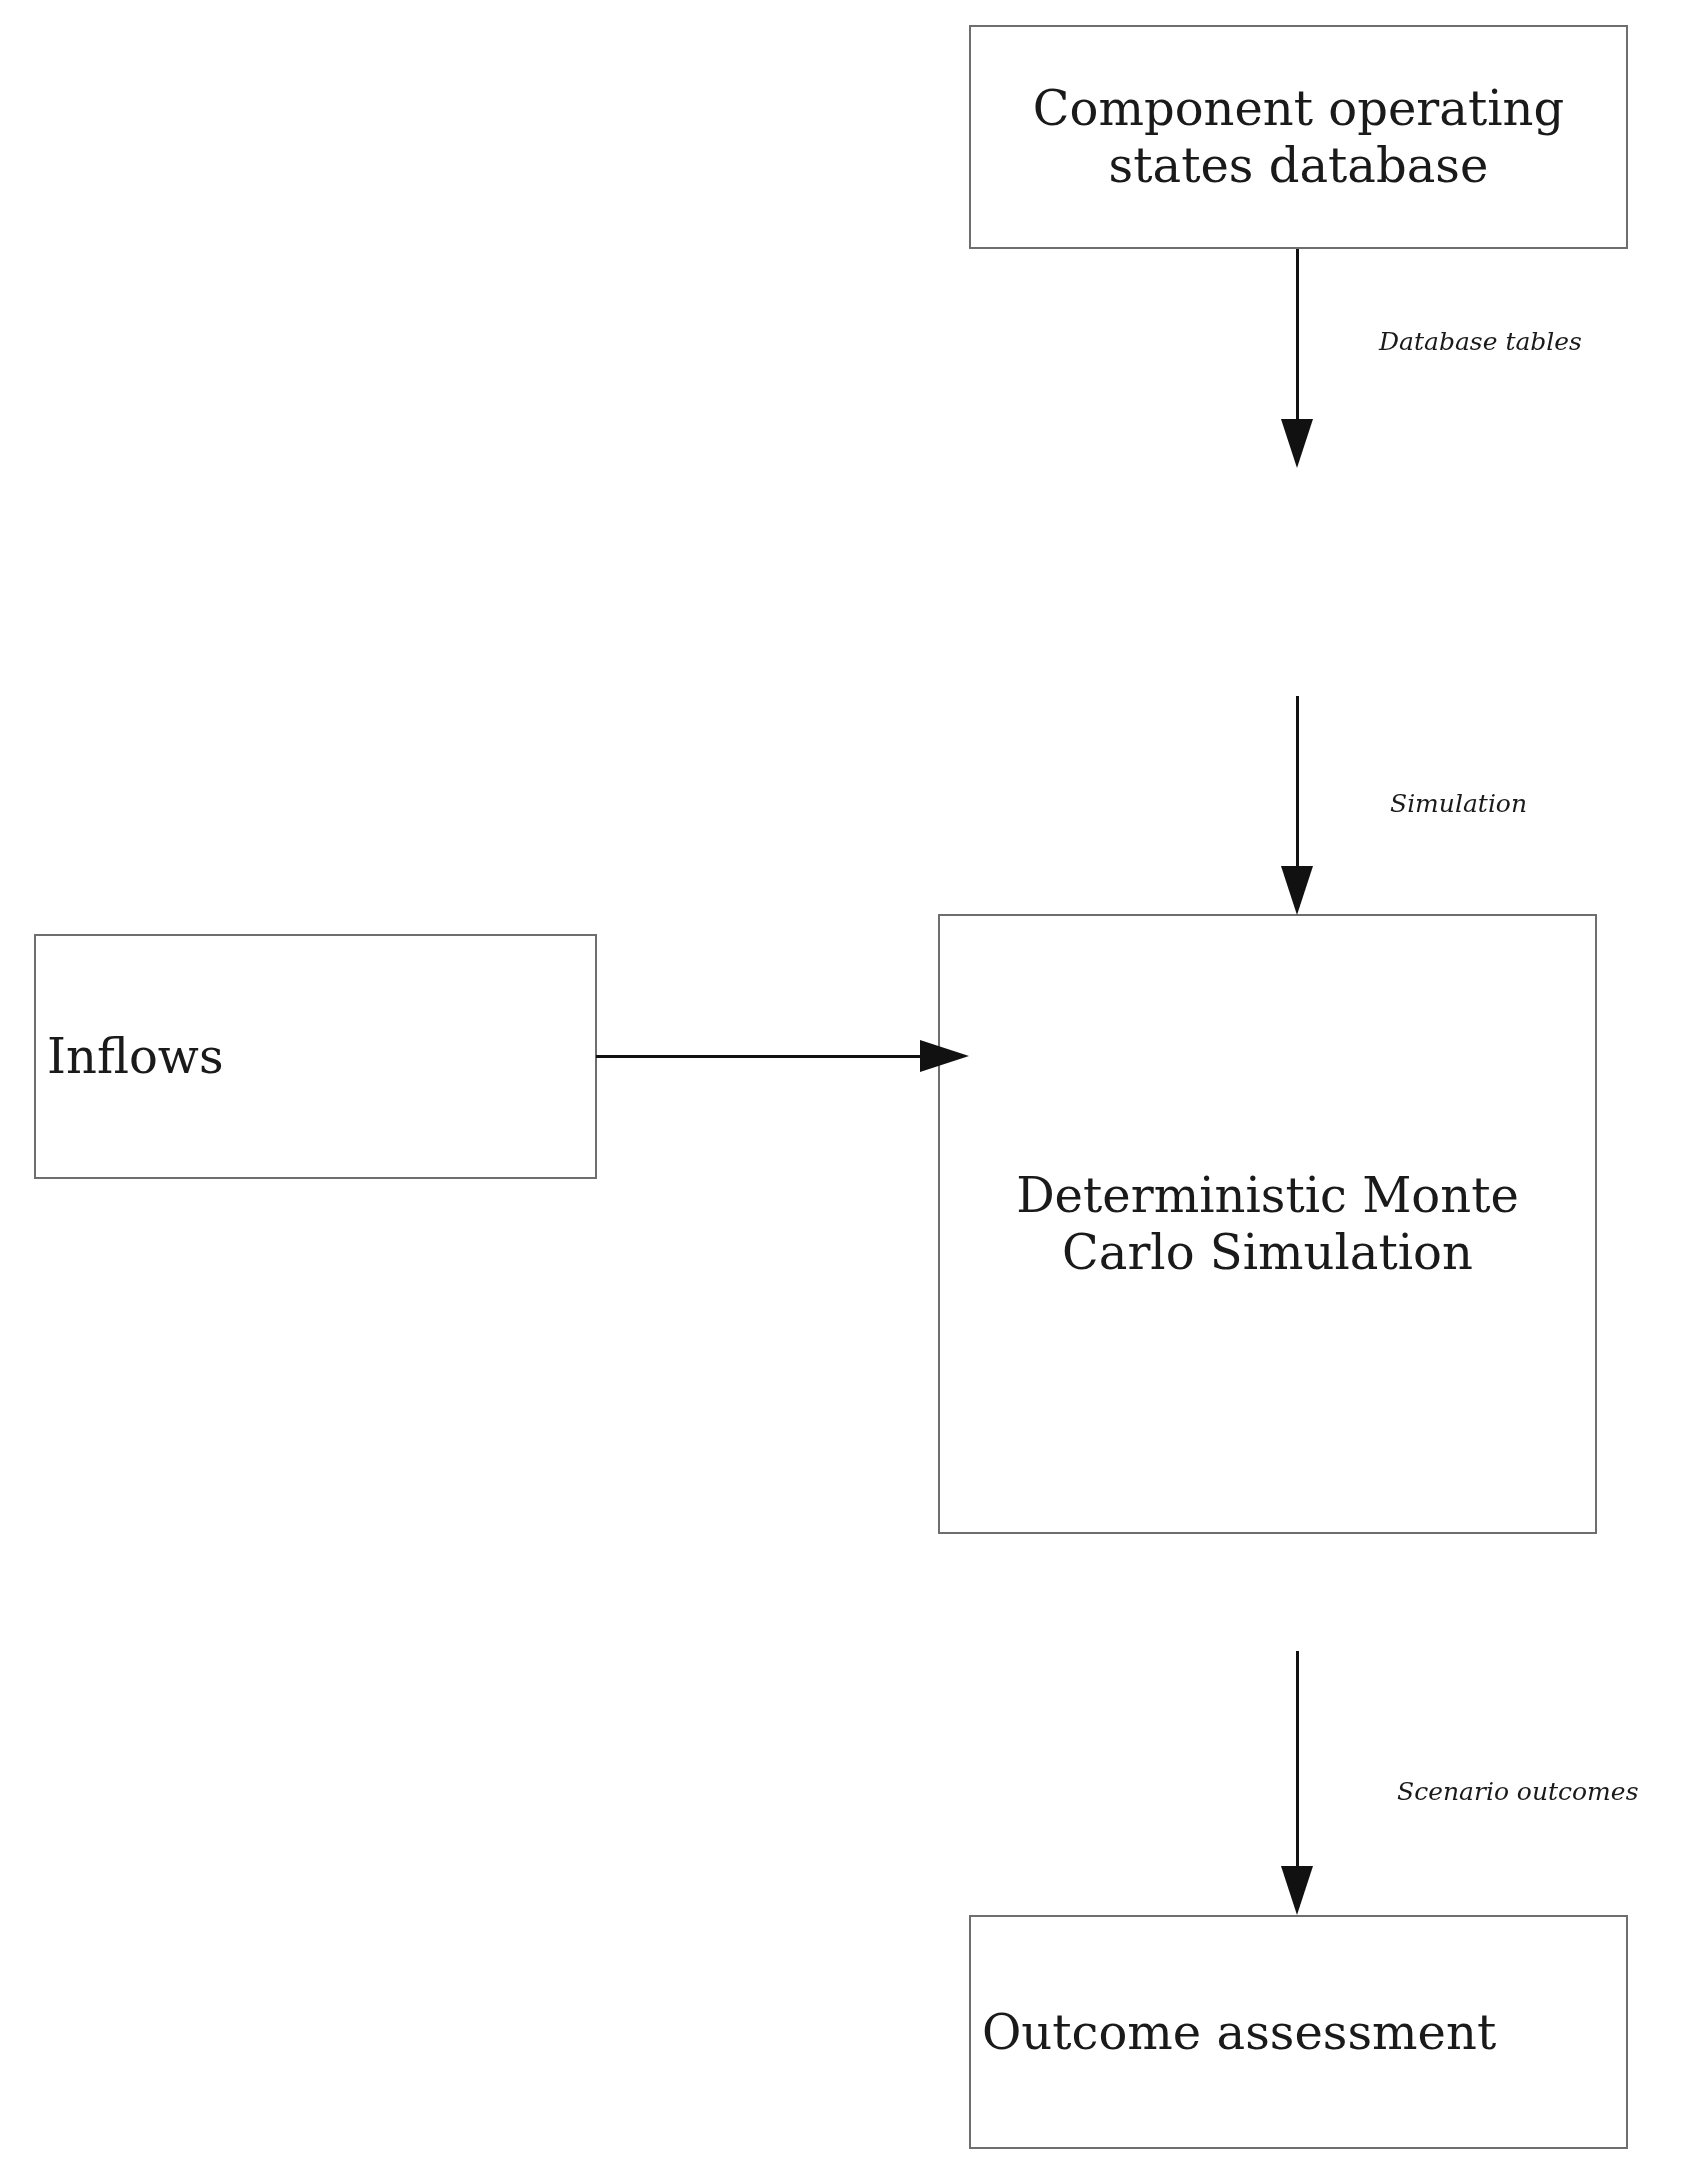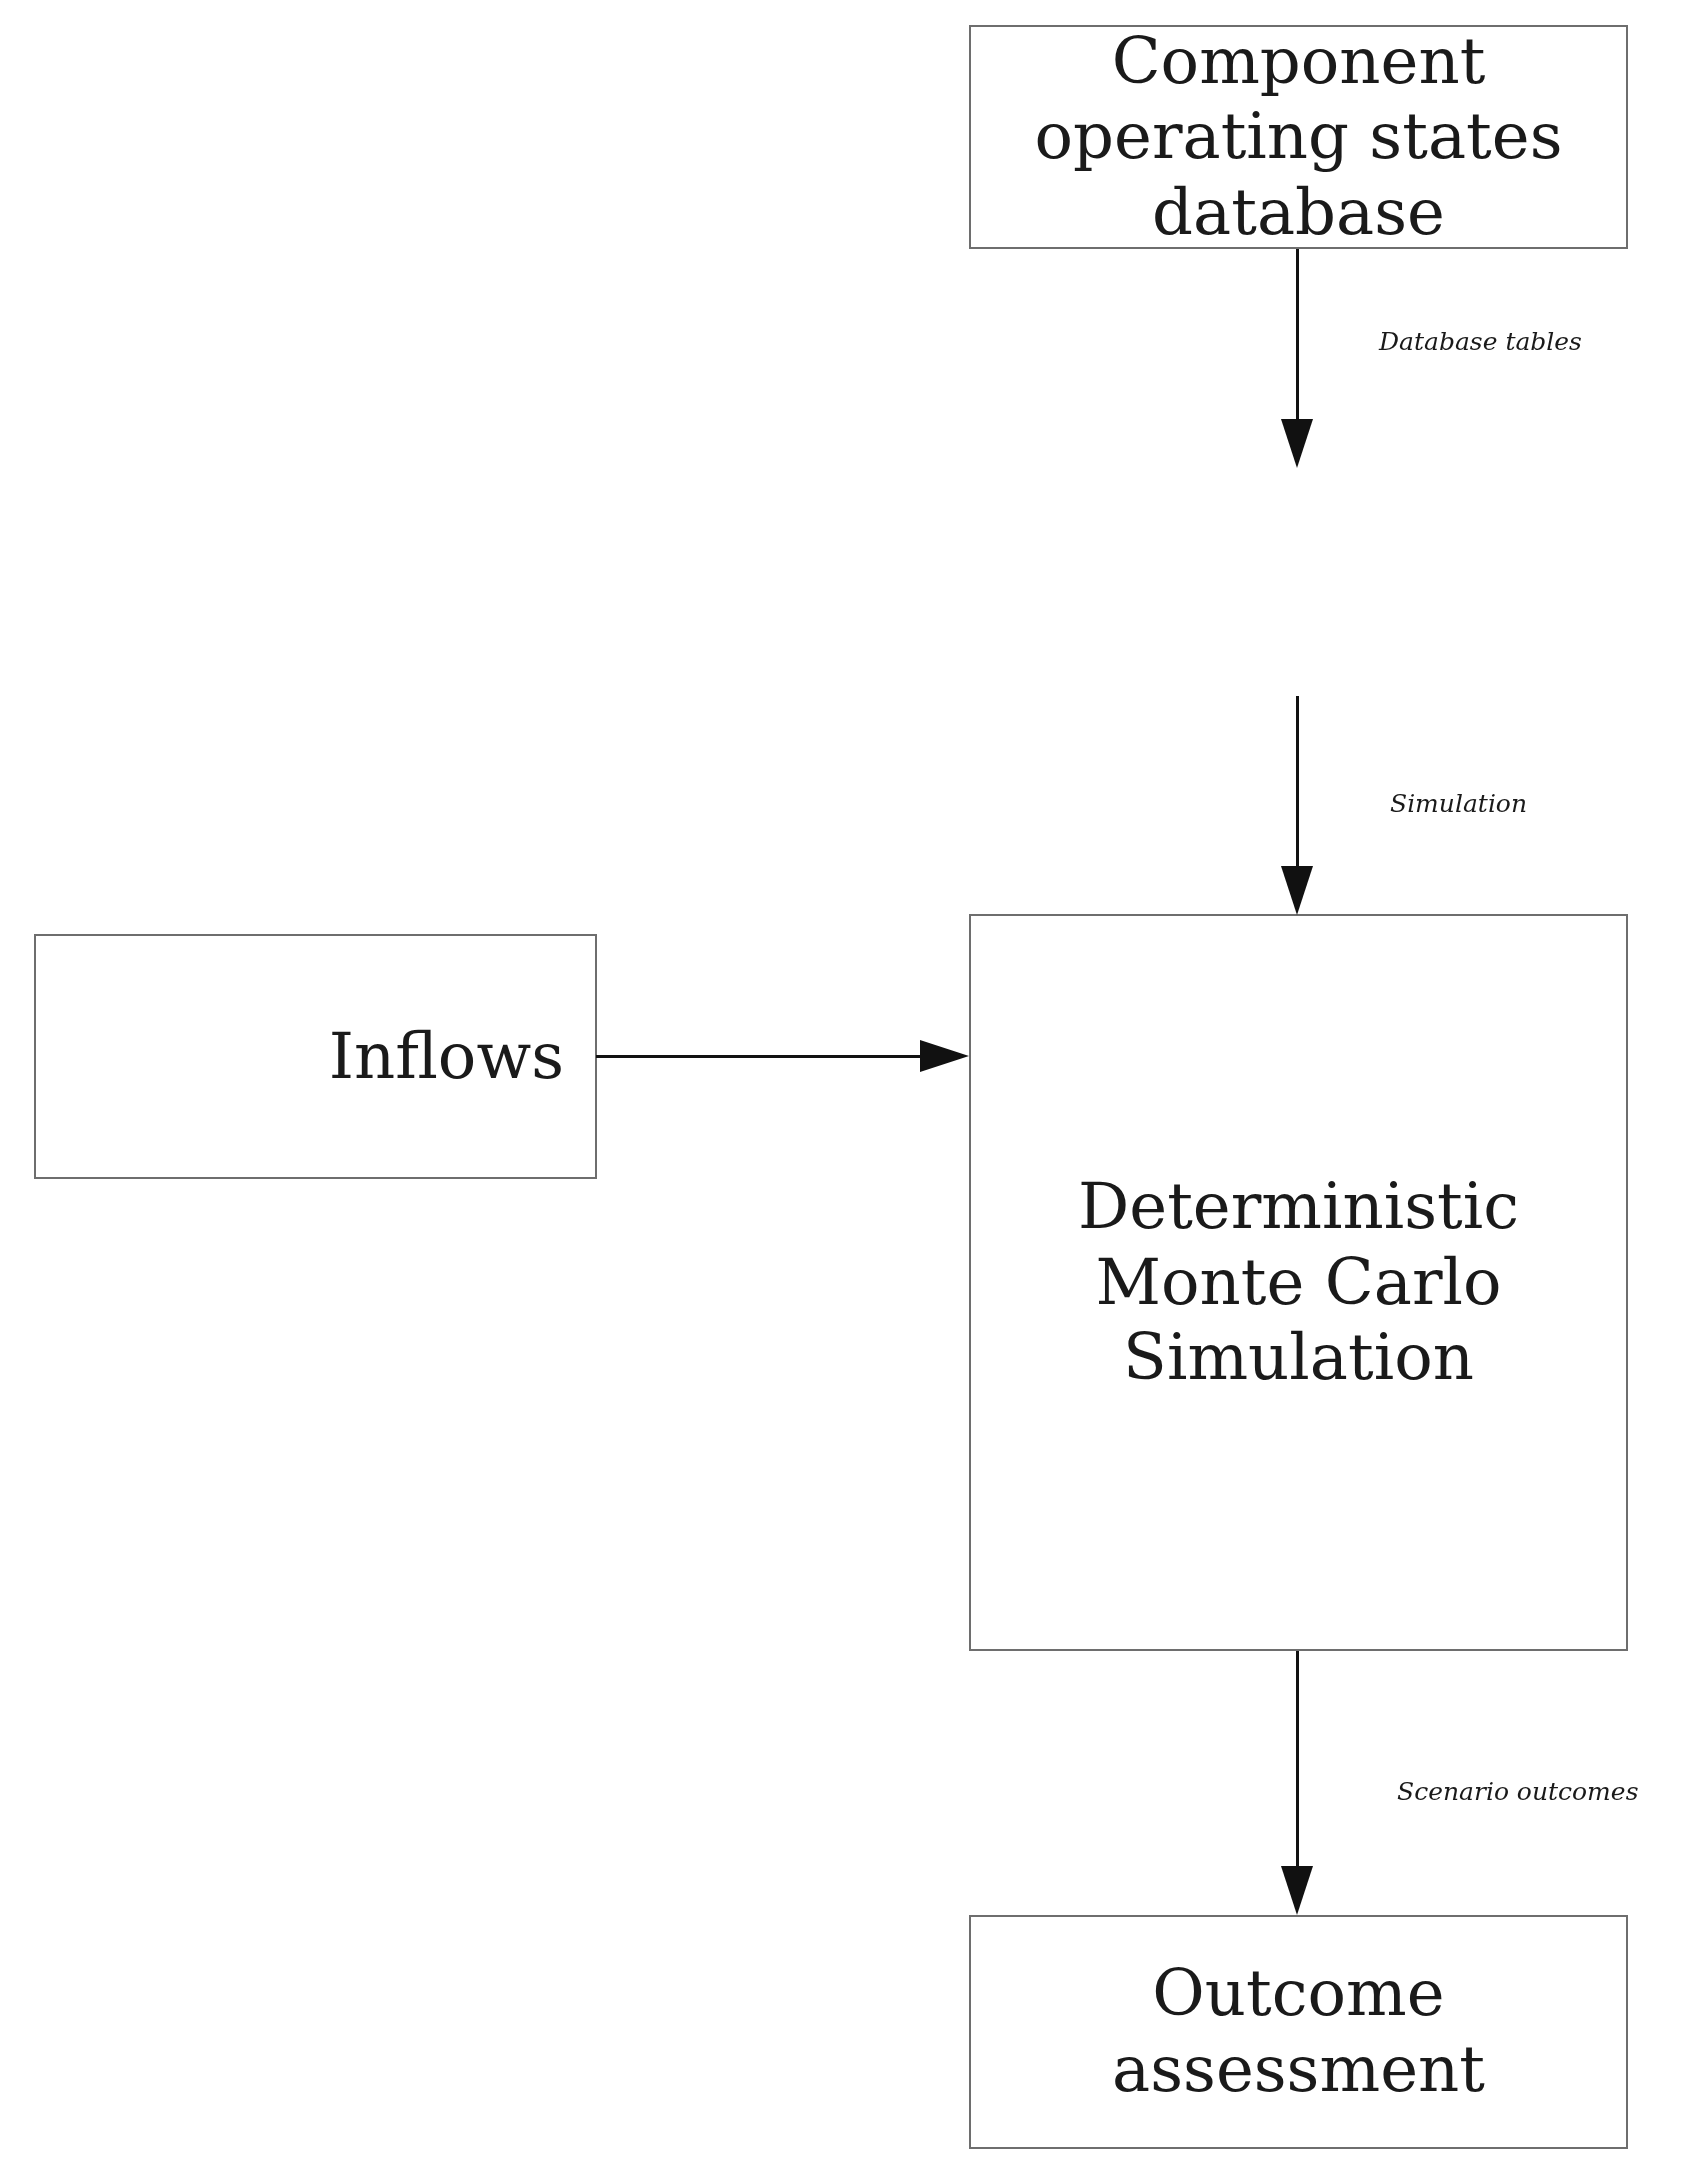--- a/index.html
+++ b/index.html
@@ -18,29 +18,29 @@
     color:var(--text);
     overflow:hidden;
   }
   .node{
     position:absolute;
     box-sizing:border-box;
     background:var(--bg);
     border:2.2px solid var(--border);
     display:flex;
     align-items:center;
-    justify-content:flex-end;
+    justify-content:flex-start;
     text-align:center;
-    font-size:64px;
+    font-size:48px;
     line-height:1.18;
-    padding:0 31px;
+    padding:0 11px;
   }
   .n-component-db{left:969px;top:25px;width:659px;height:224px;}
   .n-scenario-dev{left:969px;top:468px;width:659px;height:228px;}
-  .n-monte-carlo{left:969px;top:914px;width:659px;height:737px;}
+  .n-monte-carlo{left:938px;top:914px;width:659px;height:620px;}
   .n-inflows{left:34px;top:934px;width:563px;height:245px;}
   .n-outcome{left:969px;top:1915px;width:659px;height:234px;}
 
   .vline{
     position:absolute;
     width:3px;
     background:var(--arrow);
   }
   .hline{
     position:absolute;

